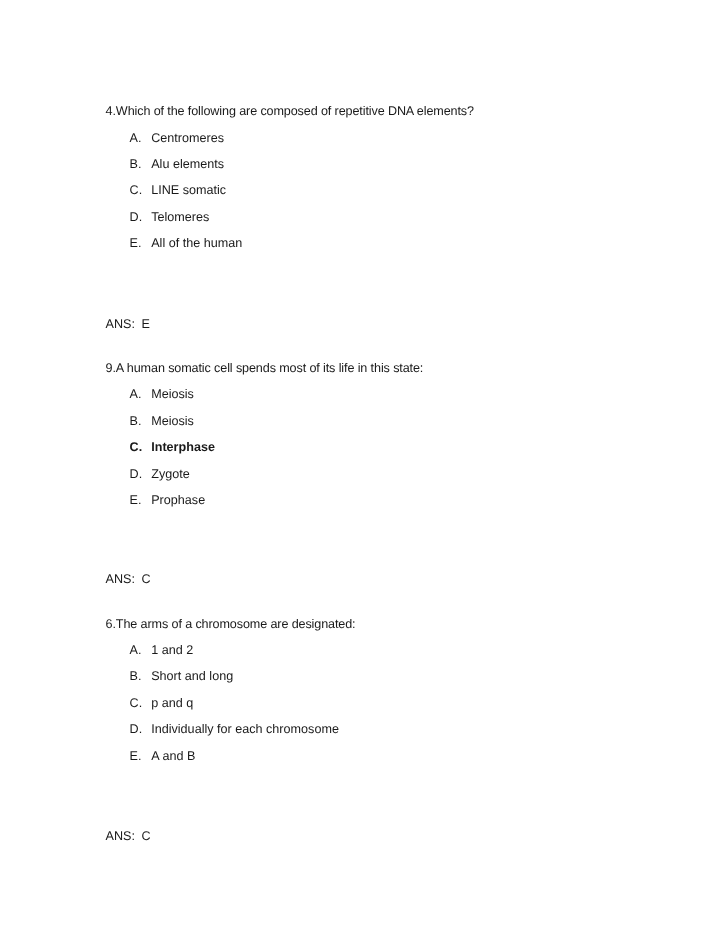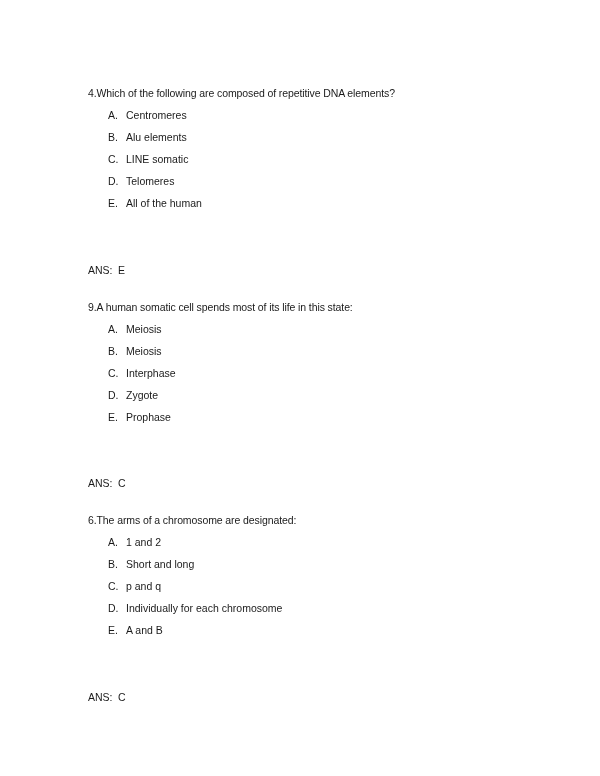--- a/index.html
+++ b/index.html
@@ -84,21 +84,21 @@
   </div>
 
   <div class="question" style="top:284px;">
     <div class="q-text">9.A human somatic cell spends most of its life in this state:</div>
     <div class="option" style="top:22px;">
       <span class="opt-letter">A.</span><span class="opt-text">Meiosis</span>
     </div>
     <div class="option" style="top:44px;">
       <span class="opt-letter">B.</span><span class="opt-text">Meiosis</span>
     </div>
-    <div class="option" style="top:66px;">
+    <div class="option" style="top:66px;font-weight:bold;">
       <span class="opt-letter">C.</span><span class="opt-text">Interphase</span>
     </div>
     <div class="option" style="top:88px;">
       <span class="opt-letter">D.</span><span class="opt-text">Zygote</span>
     </div>
     <div class="option" style="top:110px;">
       <span class="opt-letter">E.</span><span class="opt-text">Prophase</span>
     </div>
     <div class="answer" style="top:154px;">
       <span class="ans-label">ANS:</span><span>C</span>

